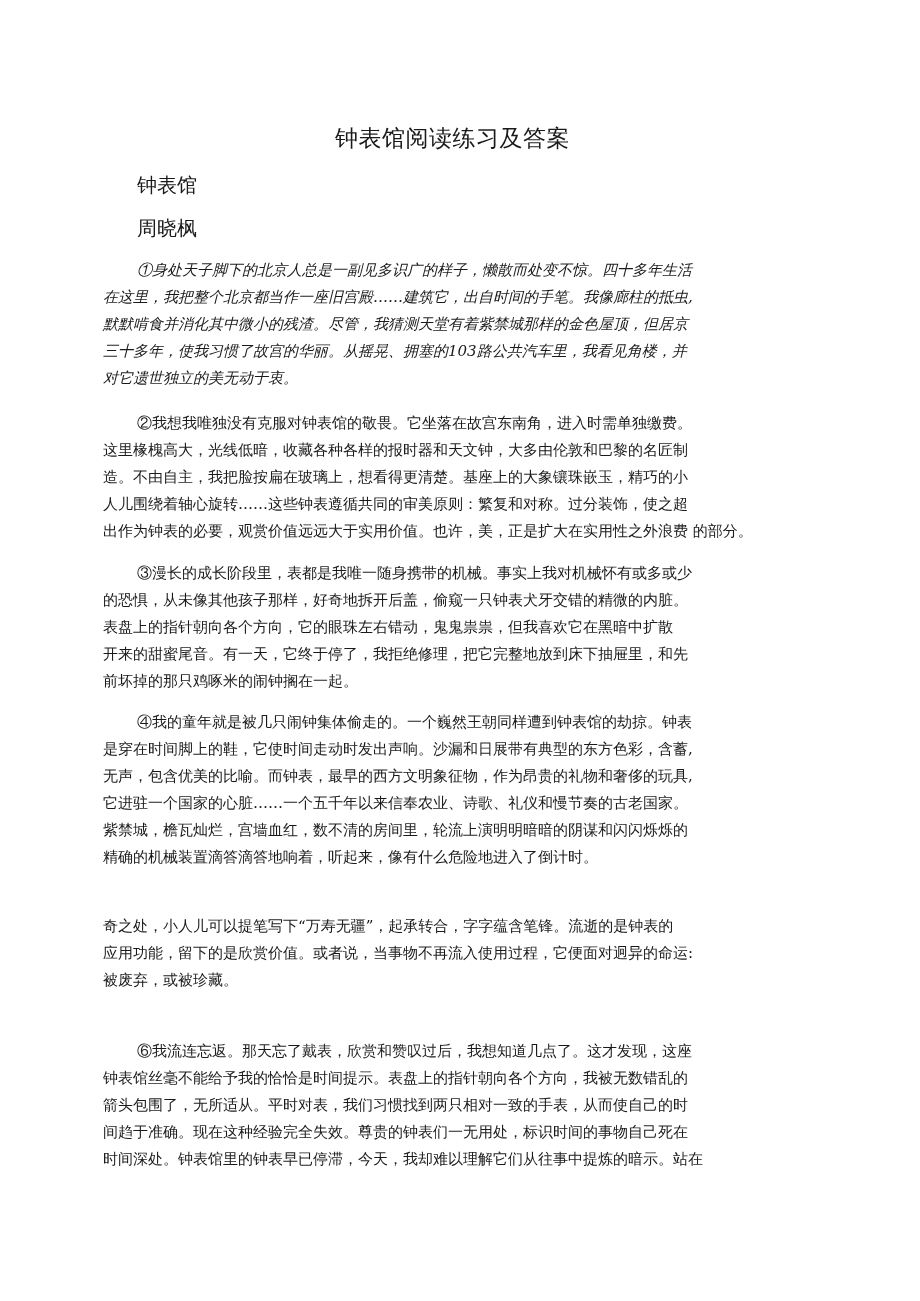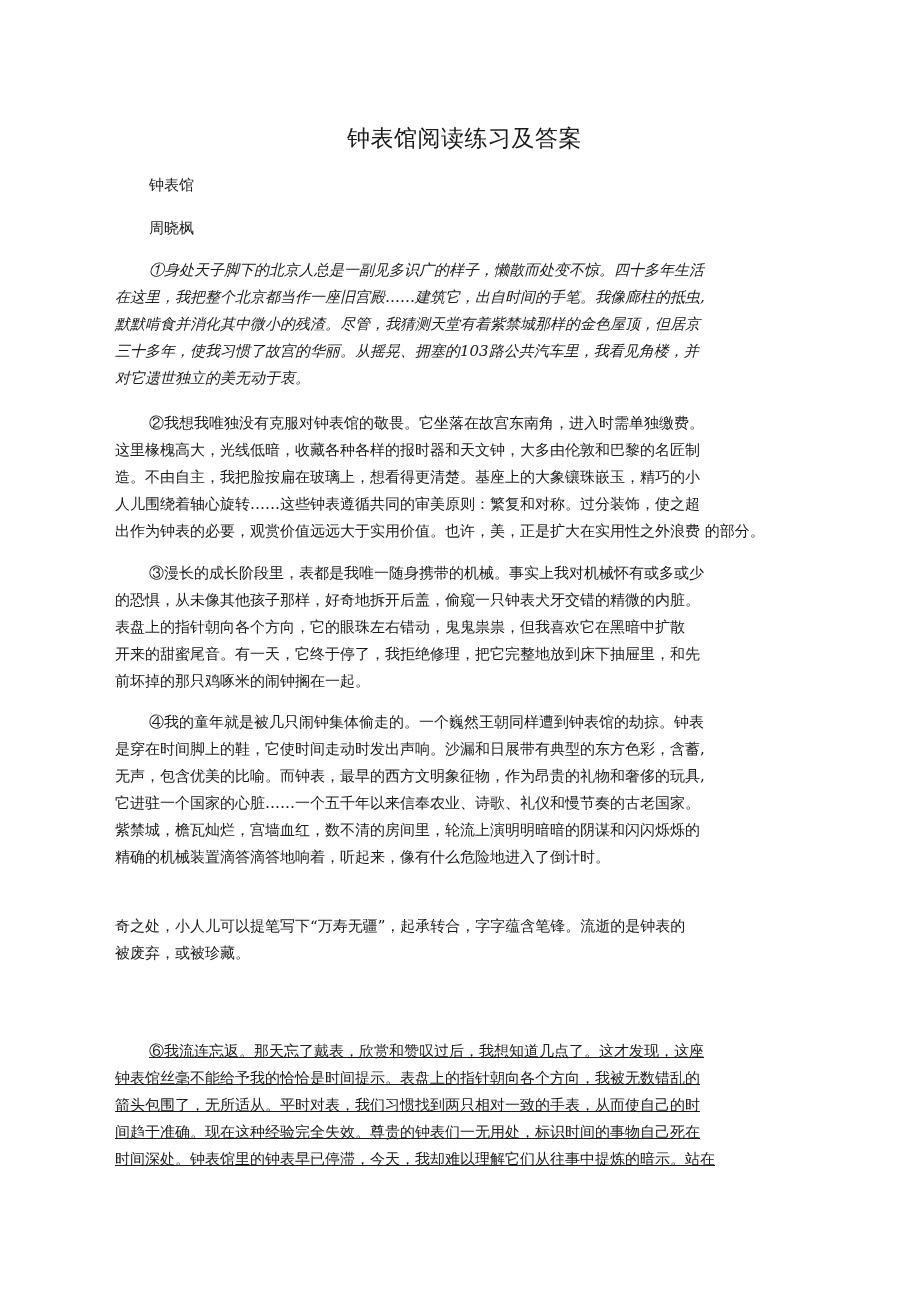--- a/index.html
+++ b/index.html
@@ -10,41 +10,41 @@
     body {
       width: 920px;
       height: 1301px;
       position: relative;
       overflow: hidden;
       font-family: "DejaVu Serif", "Liberation Serif", serif;
       color: #1a1a1a;
     }
     .page {
       position: absolute;
-      left: 12px;
+      left: 0;
       top: 0;
       width: 748px;
       height: 1301px;
     }
     .title {
       position: absolute;
       top: 122px;
       left: 0;
       width: 905px;
       text-align: center;
       font-size: 23px;
       line-height: 32px;
       letter-spacing: 0.5px;
       margin: 0;
       font-weight: normal;
     }
     .meta {
       position: absolute;
       left: 137px;
-      font-size: 15px;
+      font-size: 20px;
       line-height: 20px;
       margin: 0;
     }
     .meta.subtitle { top: 175px; }
     .meta.author { top: 218px; }
 
     .para {
       position: absolute;
       left: 103px;
       width: 640px;
@@ -58,21 +58,21 @@
       height: 27px;
     }
     .para .line.first {
       padding-left: 34px;
     }
     #p1 { top: 257px; font-style: italic; }
     #p2 { top: 410px; }
     #p3 { top: 560px; }
     #p4 { top: 709px; }
     #p5 { top: 913px; }
-    #p6 { top: 1038px; text-decoration: underline; }
+    #p6 { top: 1038px; }
   </style>
 </head>
 <body>
 
 <div class="page">
   <h1 class="title">钟表馆阅读练习及答案</h1>
   <p class="meta subtitle">钟表馆</p>
   <p class="meta author">周晓枫</p>
 
   <div class="para" id="p1">
@@ -103,20 +103,21 @@
     <span class="line first">④我的童年就是被几只闹钟集体偷走的。一个巍然王朝同样遭到钟表馆的劫掠。钟表</span>
     <span class="line">是穿在时间脚上的鞋，它使时间走动时发出声响。沙漏和日展带有典型的东方色彩，含蓄,</span>
     <span class="line">无声，包含优美的比喻。而钟表，最早的西方文明象征物，作为昂贵的礼物和奢侈的玩具,</span>
     <span class="line">它进驻一个国家的心脏……一个五千年以来信奉农业、诗歌、礼仪和慢节奏的古老国家。</span>
     <span class="line">紫禁城，檐瓦灿烂，宫墙血红，数不清的房间里，轮流上演明明暗暗的阴谋和闪闪烁烁的</span>
     <span class="line">精确的机械装置滴答滴答地响着，听起来，像有什么危险地进入了倒计时。</span>
   </div>
 
   <div class="para" id="p5">
     <span class="line">奇之处，小人儿可以提笔写下“万寿无疆”，起承转合，字字蕴含笔锋。流逝的是钟表的</span>
+    <span class="line">应用功能，留下的是欣赏价值。或者说，当事物不再流入使用过程，它便面对迥异的命运:</span>
     <span class="line">被废弃，或被珍藏。</span>
   </div>
 
   <div class="para" id="p6">
     <span class="line first">⑥我流连忘返。那天忘了戴表，欣赏和赞叹过后，我想知道几点了。这才发现，这座</span>
     <span class="line">钟表馆丝毫不能给予我的恰恰是时间提示。表盘上的指针朝向各个方向，我被无数错乱的</span>
     <span class="line">箭头包围了，无所适从。平时对表，我们习惯找到两只相对一致的手表，从而使自己的时</span>
     <span class="line">间趋于准确。现在这种经验完全失效。尊贵的钟表们一无用处，标识时间的事物自己死在</span>
     <span class="line">时间深处。钟表馆里的钟表早已停滞，今天，我却难以理解它们从往事中提炼的暗示。站在</span>
   </div>

